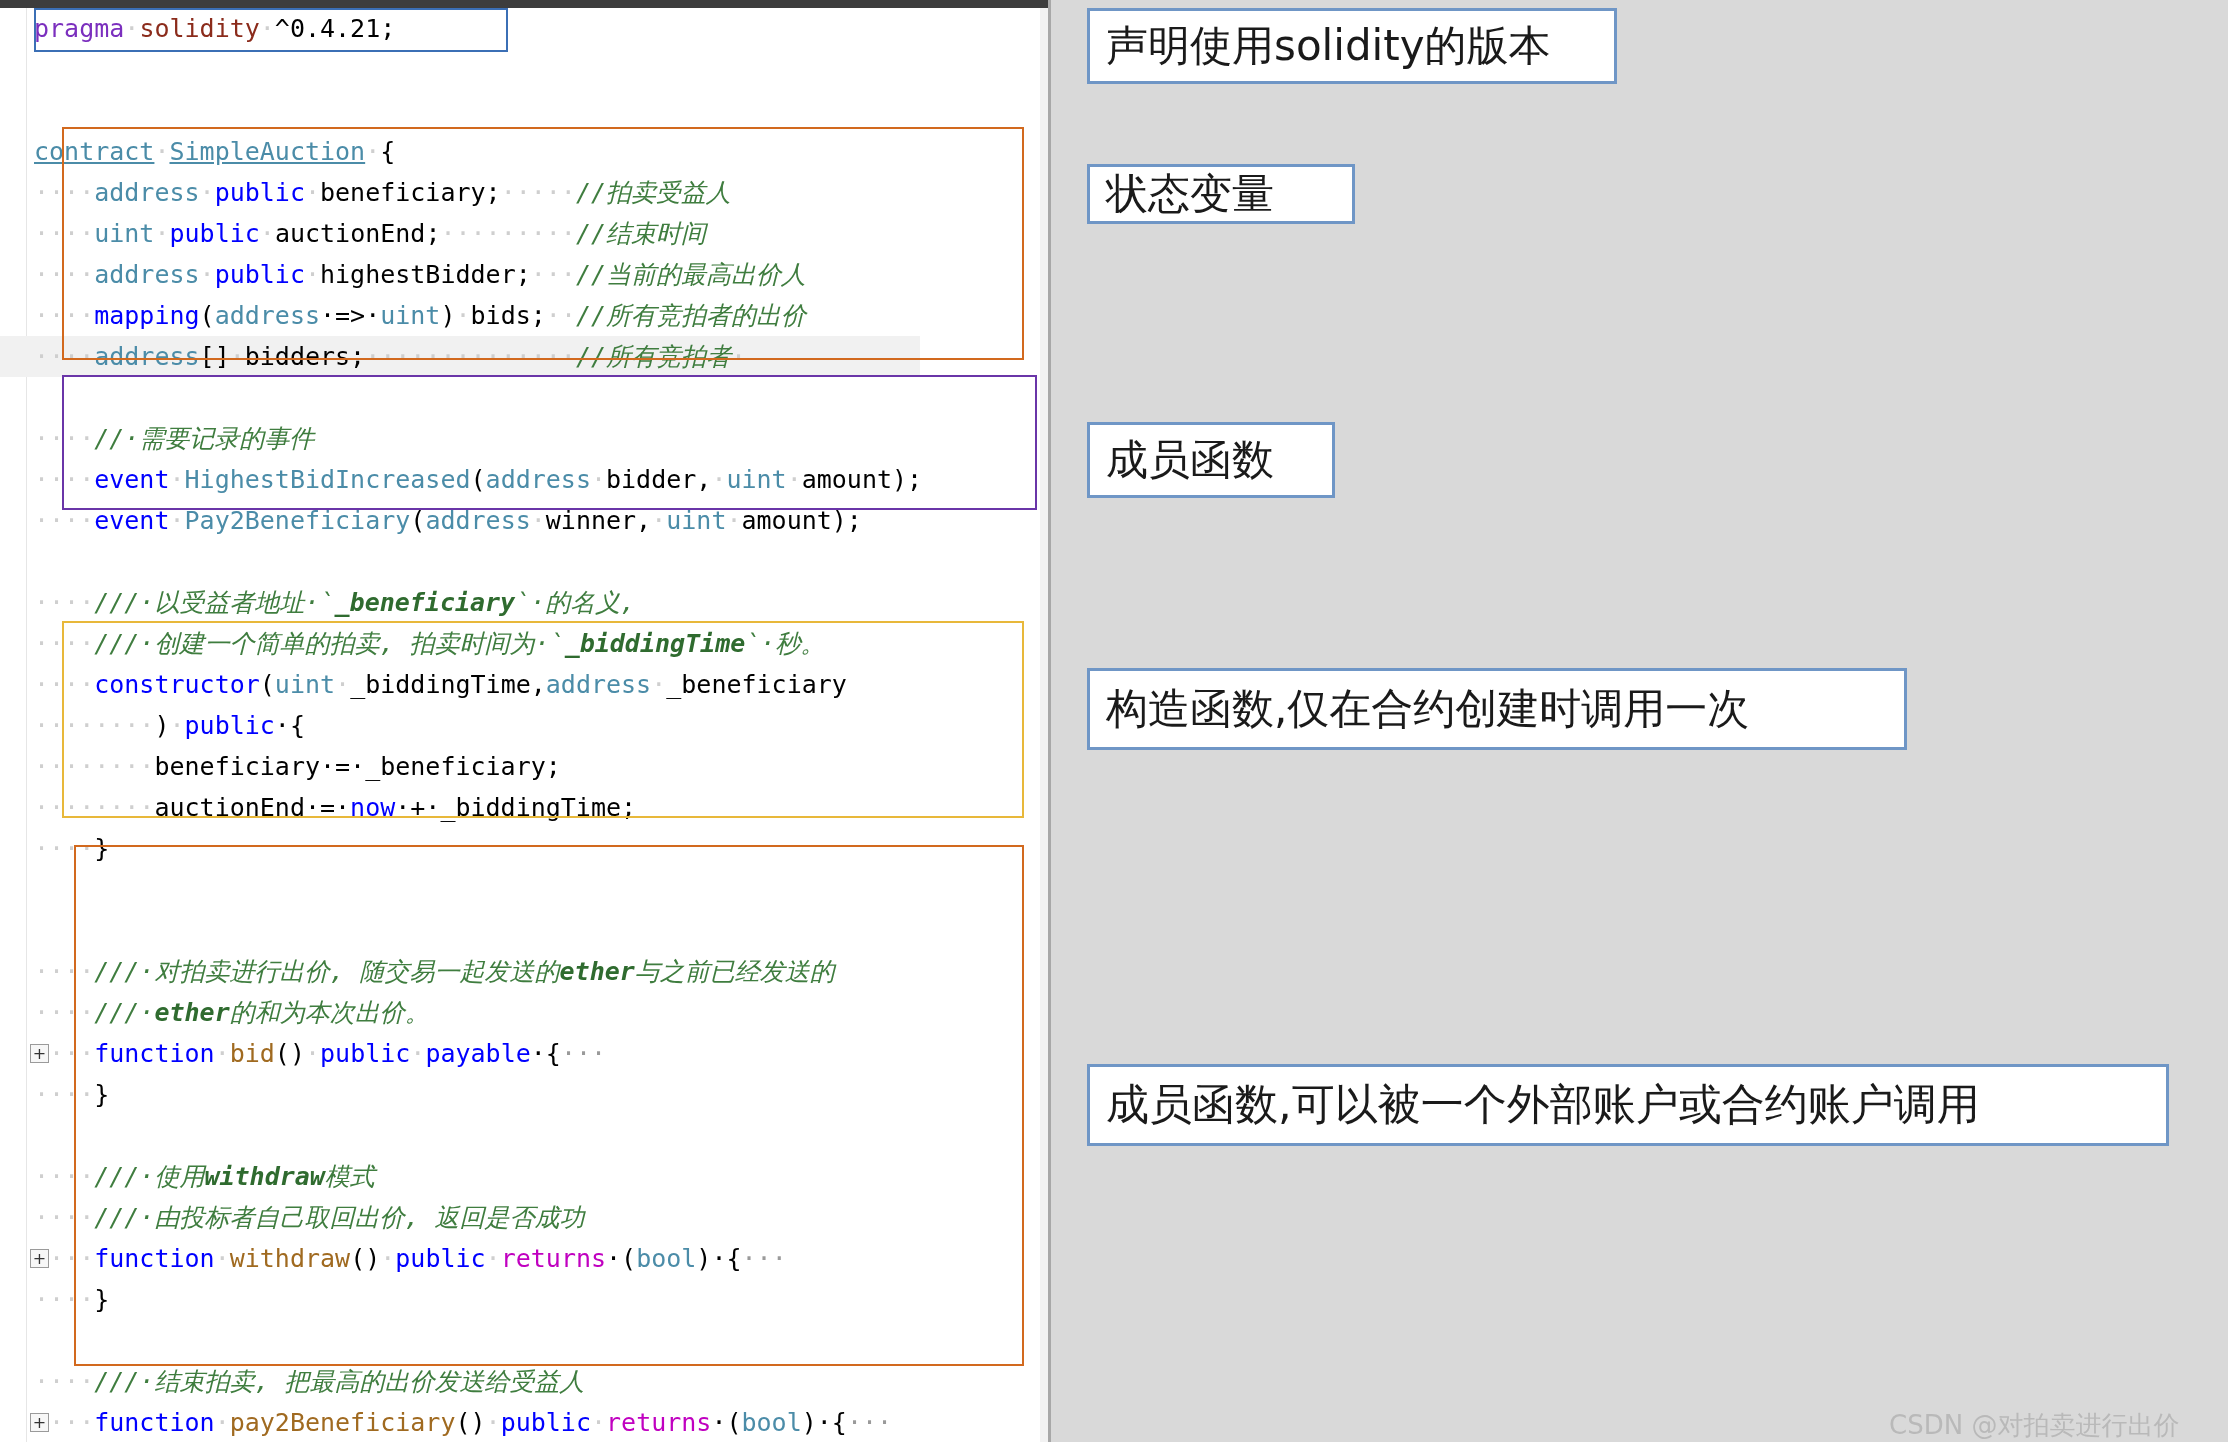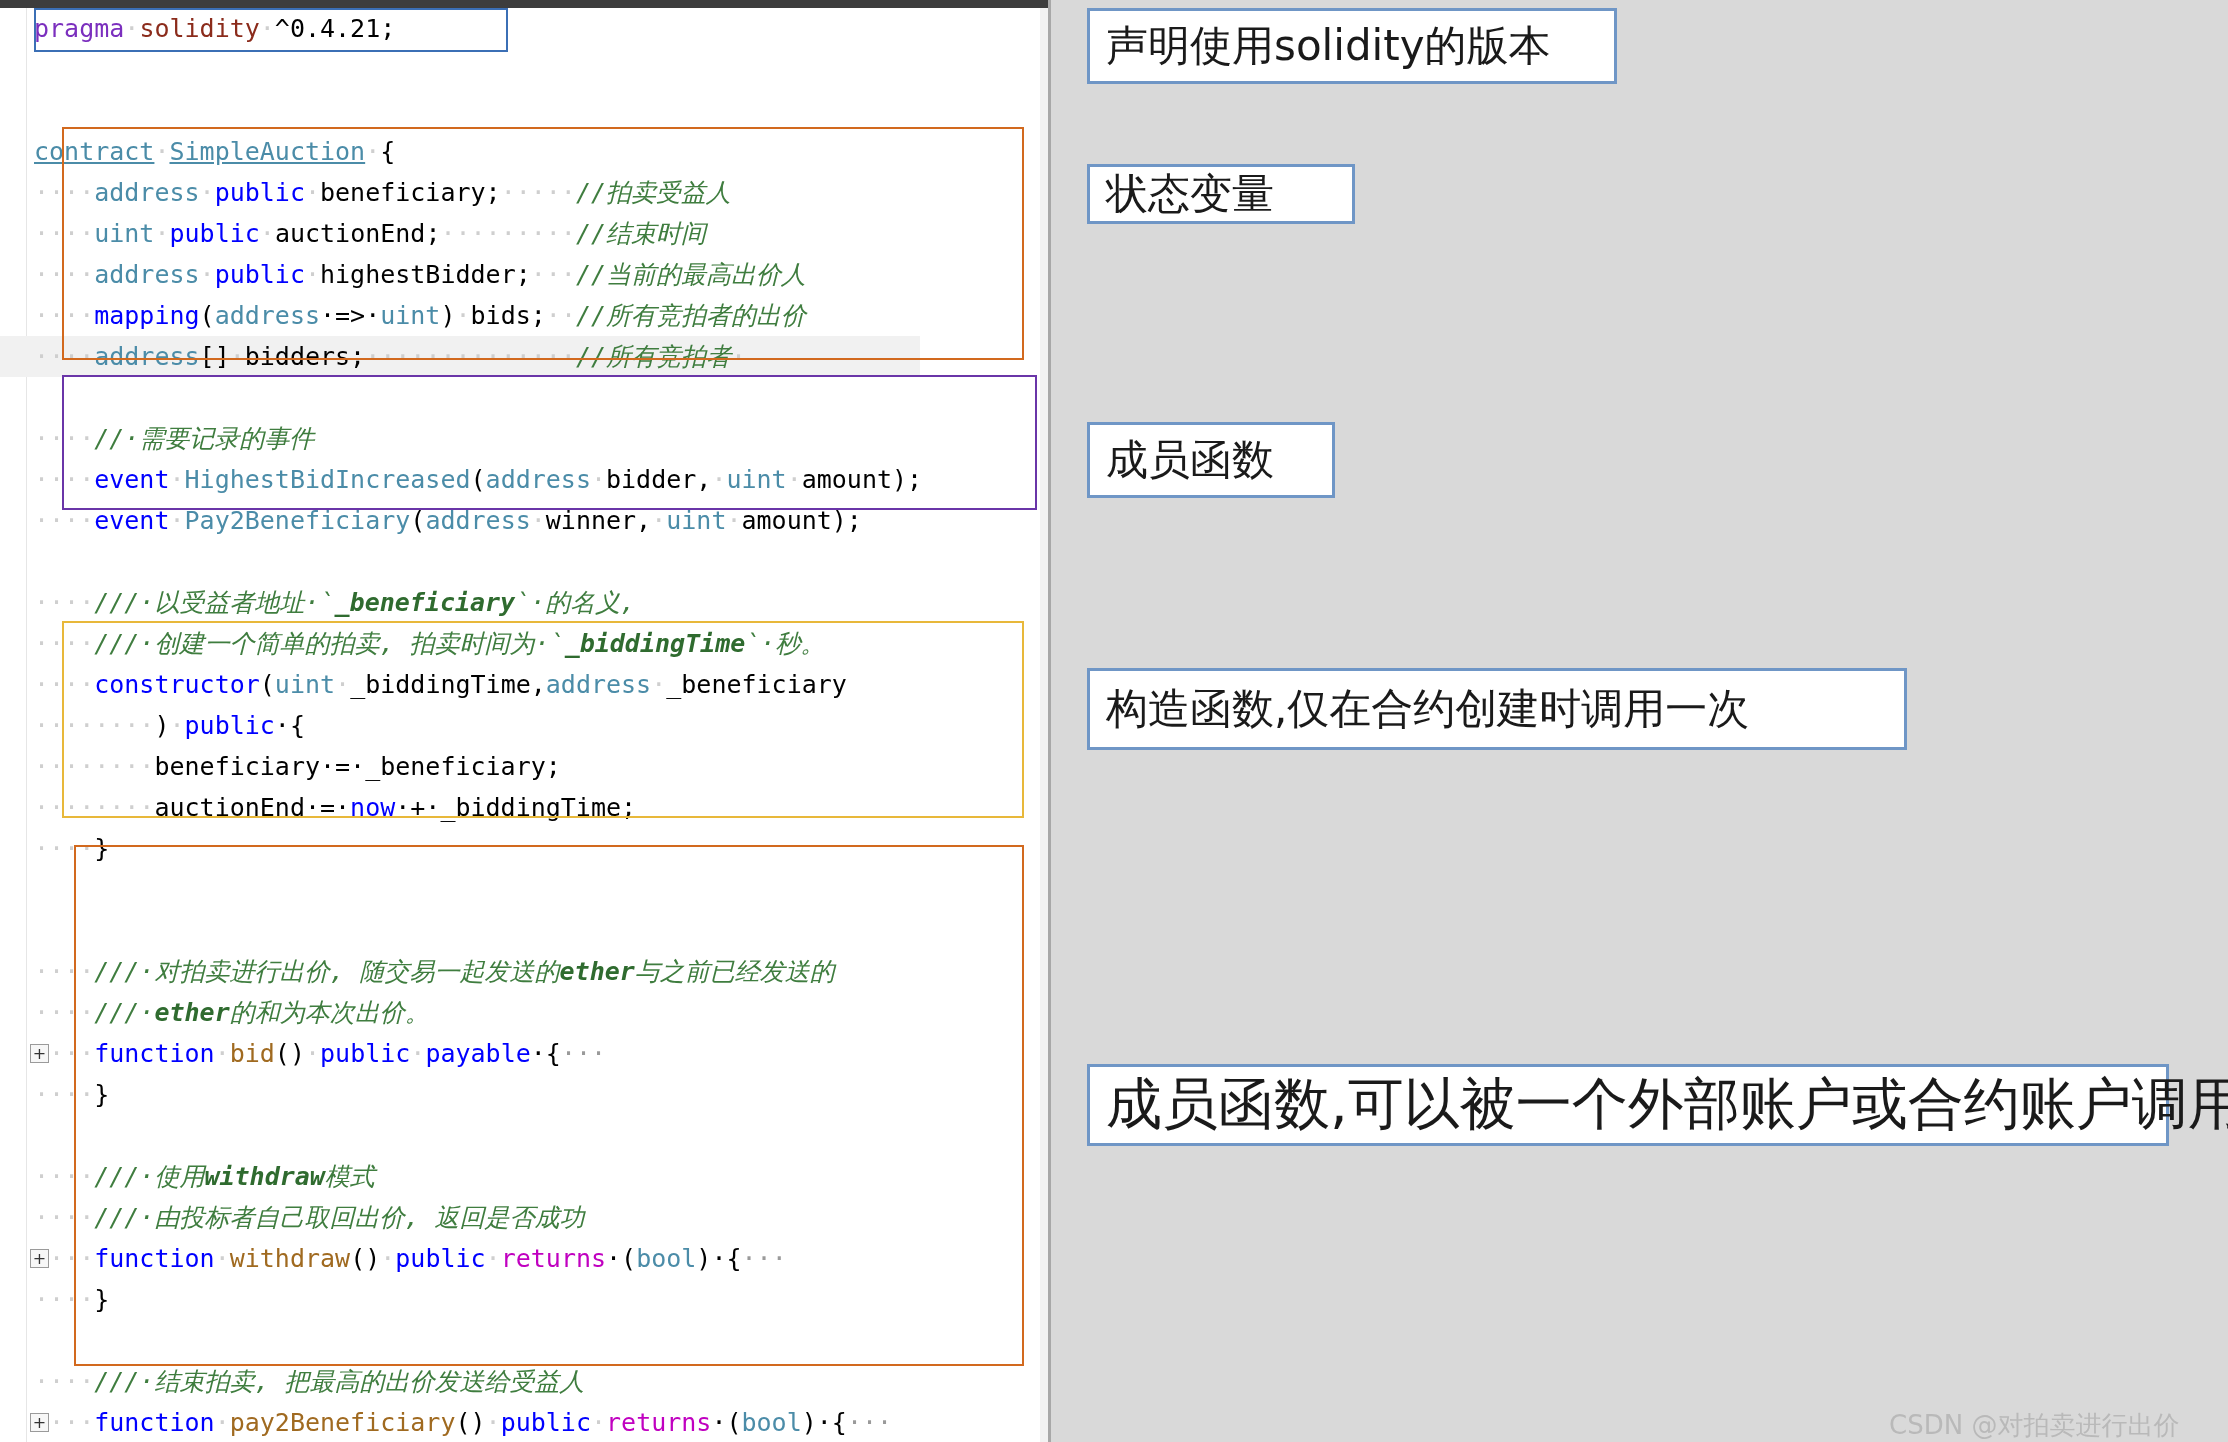--- a/index.html
+++ b/index.html
@@ -182,21 +182,21 @@
         </div>
         <div class="note" style="left: 36px; top: 164px; width: 268px; height: 60px; font-size: 42px;">
           <span>状态变量</span>
         </div>
         <div class="note" style="left: 36px; top: 422px; width: 248px; height: 76px; font-size: 42px;">
           <span>成员函数</span>
         </div>
         <div class="note" style="left: 36px; top: 668px; width: 820px; height: 82px; font-size: 42px;">
           <span>构造函数,仅在合约创建时调用一次</span>
         </div>
-        <div class="note" style="left: 36px; top: 1064px; width: 1082px; height: 82px; font-size: 56px;">
+        <div class="note" style="left: 36px; top: 1064px; width: 1082px; height: 82px; font-size: 43px;">
           <span>成员函数,可以被一个外部账户或合约账户调用</span>
         </div>
       </div>
 
     <div id="footer-note" style="left: 360px; top: 1448px;">本实例改编自Solidity文档:简单的公开拍卖</div>
 
     <div id="watermark" style="left: 838px; top: 1408px;">CSDN @对拍卖进行出价</div>
   </div>
 
 </div>

